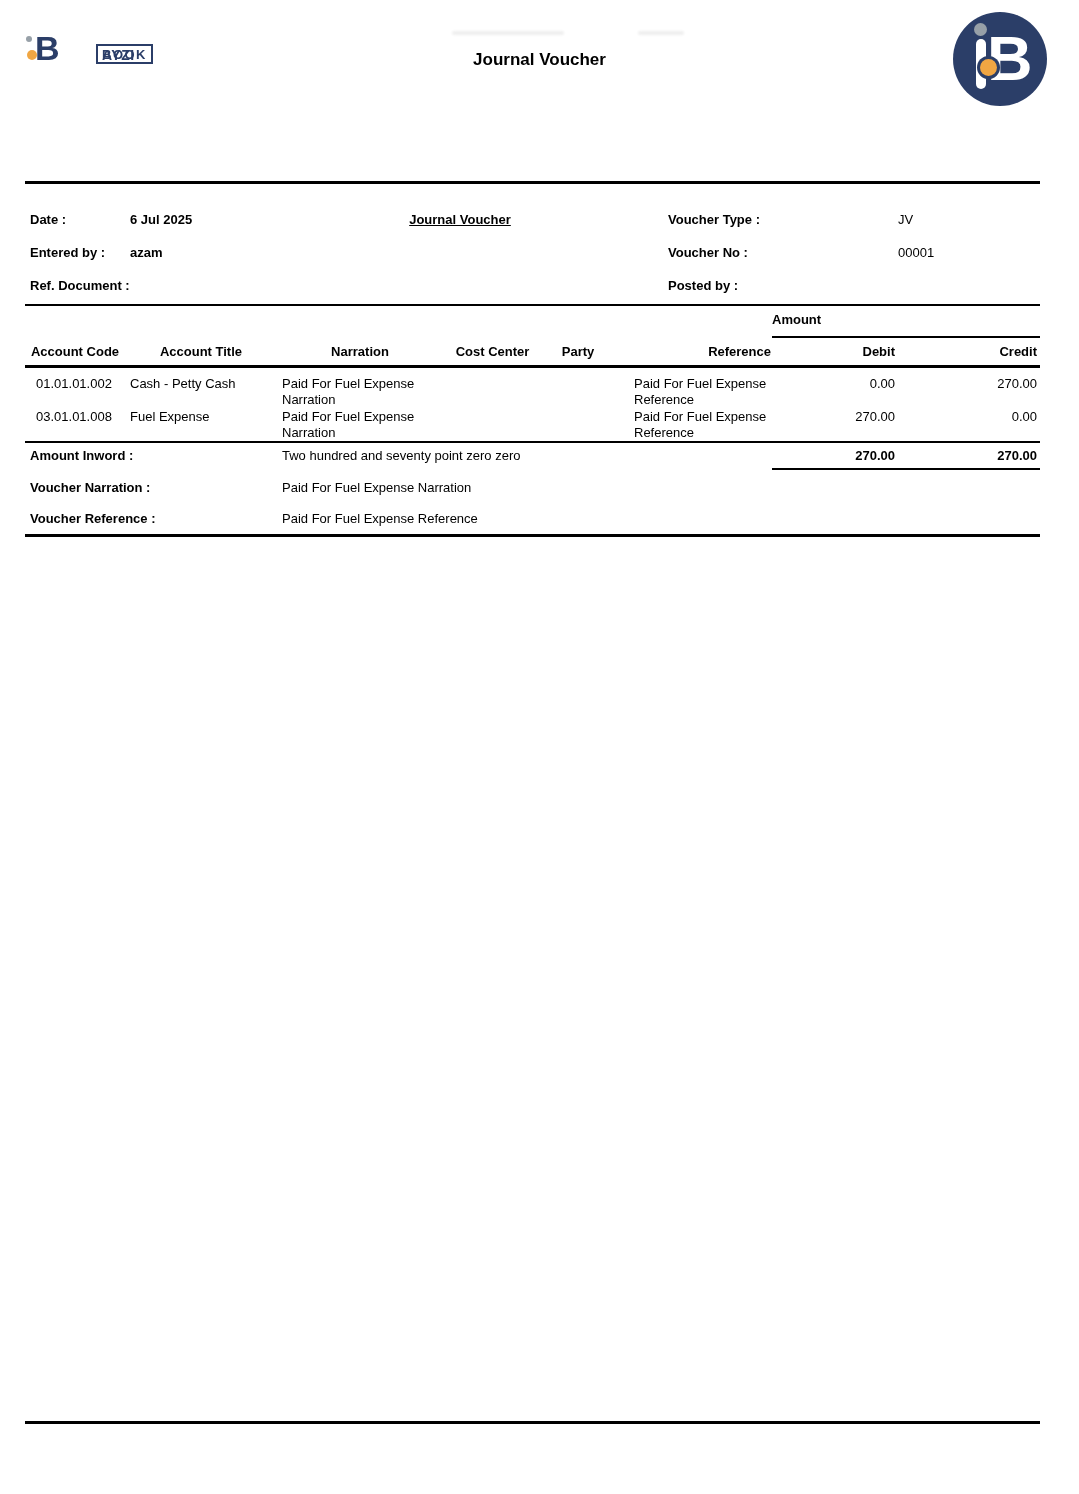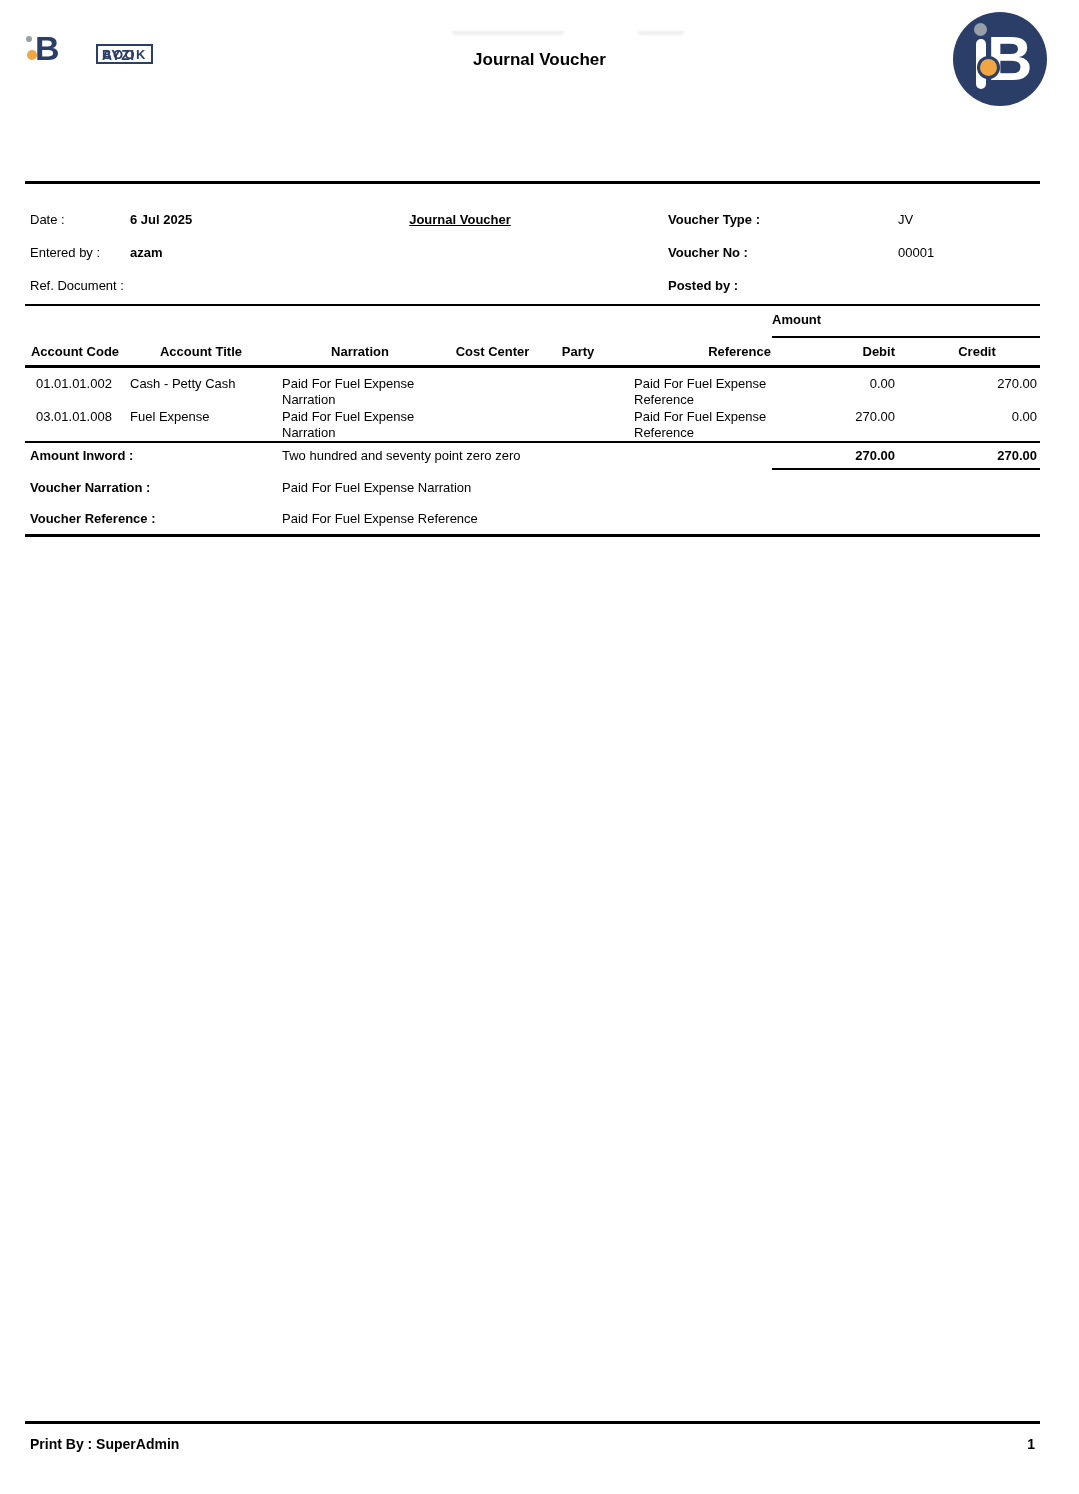--- a/index.html
+++ b/index.html
@@ -46,38 +46,38 @@
   .rule-amount  { top: 336px; height: 2px; left: 772px; width: 268px; }
   .rule-headers { top: 365px; height: 3px; }
   .rule-rows    { top: 441px; height: 2px; }
   .rule-totals  { top: 468px; height: 2px; left: 772px; width: 268px; }
   .rule-summary { top: 534px; height: 3px; }
   .rule-footer  { top: 1421px; height: 3px; }
 
   
   .d-row { position: absolute; left: 0; width: 100%; font-size: 13px; }
   .d-row-1 { top: 212px; } .d-row-2 { top: 245px; } .d-row-3 { top: 278px; }
-  .d-label-l { position: absolute; left: 30px;  font-weight: normal; }
+  .d-label-l { position: absolute; left: 30px;  font-weight: bold; }
   .d-value-l { position: absolute; left: 130px; font-weight: bold; }
   .d-center  { position: absolute; left: 350px; width: 220px; text-align: center; font-weight: bold; text-decoration: underline; }
   .d-label-r { position: absolute; left: 668px; font-weight: bold; }
   .d-value-r { position: absolute; left: 898px; }
 
   
   .amount-group { position: absolute; left: 772px; top: 312px; width: 268px; text-align: left; font-size: 13px; font-weight: bold; }
   .t-headers { position: absolute; left: 0; top: 344px; width: 100%; font-size: 13px; font-weight: bold; }
   .h-cell { position: absolute; }
   .h-code   { left: 25px;  width: 100px; text-align: center; }
   .h-title  { left: 131px; width: 140px; text-align: center; }
   .h-narr   { left: 285px; width: 150px; text-align: center; }
   .h-cost   { left: 440px; width: 105px; text-align: center; }
   .h-party  { left: 543px; width: 70px;  text-align: center; }
   .h-ref    { left: 631px; width: 140px; text-align: right; }
   .h-debit  { left: 775px; width: 120px; text-align: right; }
-  .h-credit { left: 917px; width: 120px; text-align: center; }
+  .h-credit { left: 917px; width: 120px; text-align: right; }
 
   .t-row { position: absolute; left: 0; width: 100%; font-size: 13px; line-height: 16px; }
   .t-row-1 { top: 376px; } .t-row-2 { top: 409px; }
   .c-cell { position: absolute; }
   .c-code  { left: 28px; margin-left: 8px; }
   .c-title { left: 130px; width: 145px; }
   .c-narr  { left: 282px; width: 155px; }
   .c-cost  { left: 440px; width: 105px; }
   .c-party { left: 543px; width: 70px; }
   .c-ref   { left: 634px; width: 150px; }
@@ -195,18 +195,14 @@
     <span class="lbl">Voucher Narration :</span>
     <span class="val">Paid For Fuel Expense Narration</span>
   </div>
   <div class="s-row s-row-2">
     <span class="lbl">Voucher Reference :</span>
     <span class="val">Paid For Fuel Expense Reference</span>
   </div>
   <div class="rule rule-summary"></div>
 
   <div class="rule rule-footer"></div>
-  <div class="footer-row">
-    <span>Print By : SuperAdmin</span>
-    <span>1</span>
-  </div>
 
 </div>
 
 </body></html>

